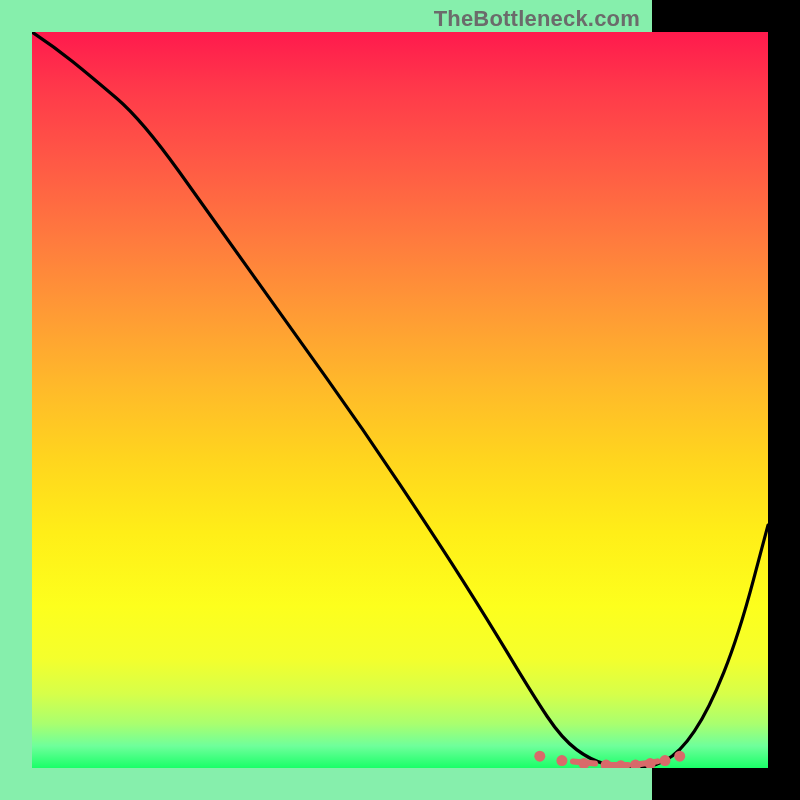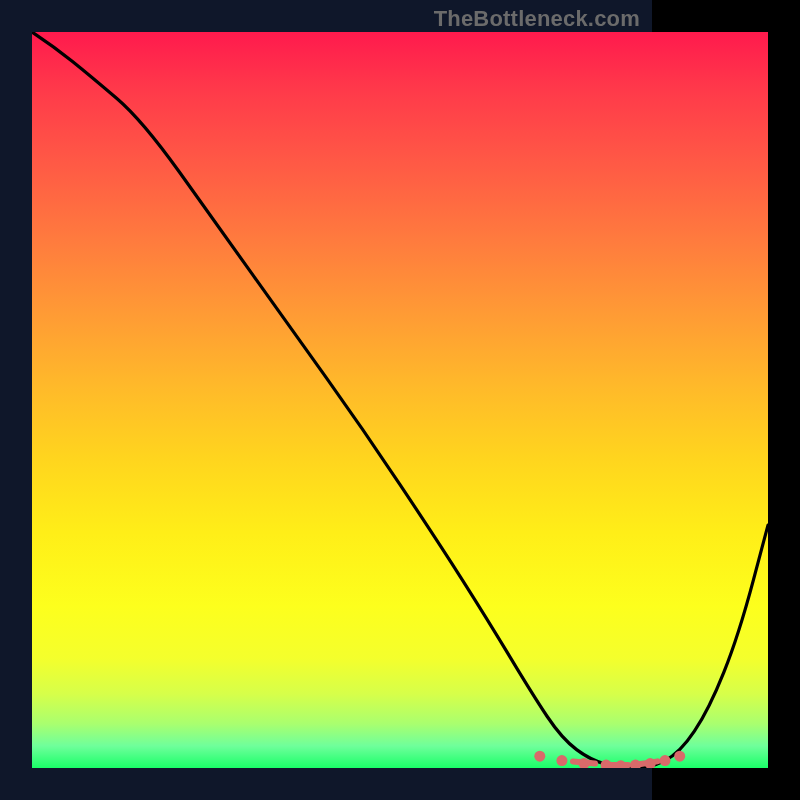--- a/index.html
+++ b/index.html
@@ -1,21 +1,21 @@
 <!DOCTYPE html>
 <html><head>
 <meta charset="utf-8">
 <style>
   * { margin: 0; padding: 0; box-sizing: border-box; }
   html, body { width: 800px; height: 800px; overflow: hidden; background: #000; }
   .container {
     position: relative;
     width: 652px;
     height: 800px;
-    background: #0f172a;
+    background: #86efac;
   }
   .watermark {
     position: absolute;
     top: 6px;
     right: 12px;
     font-family: Arial, sans-serif;
     font-size: 22px;
     font-weight: 600;
     color: #6b6b6b;
     letter-spacing: 0.2px;

